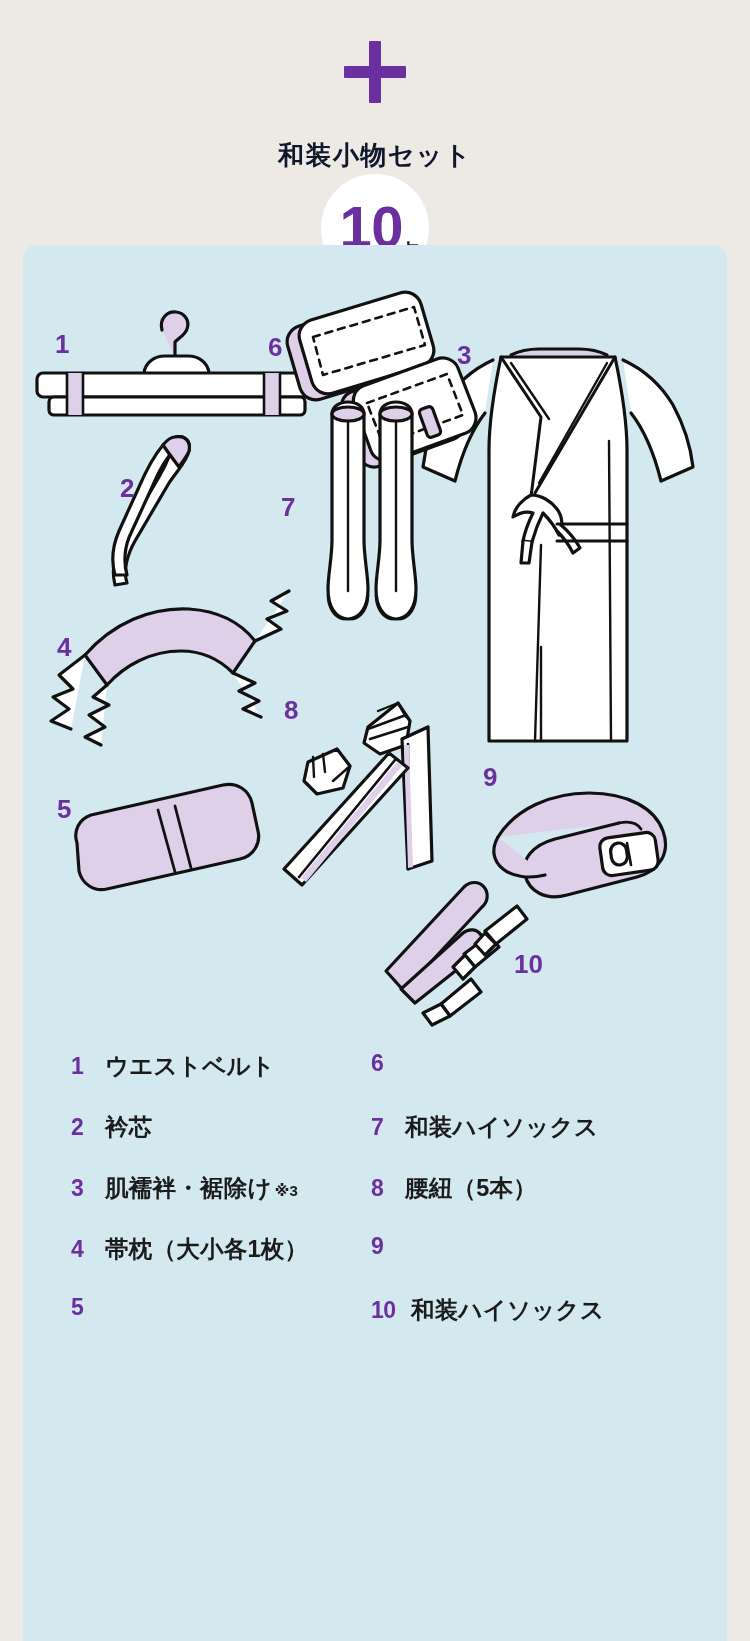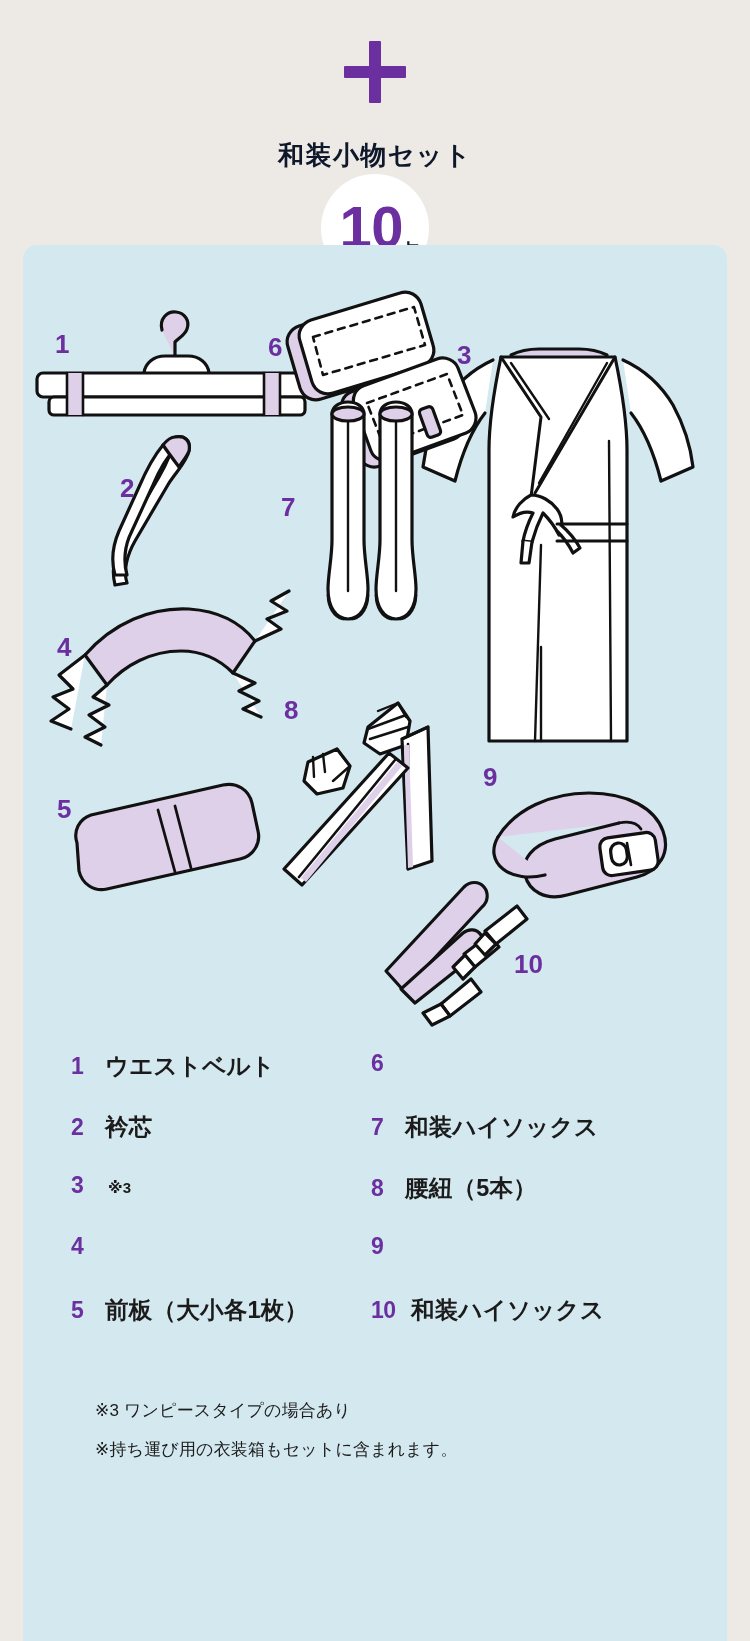--- a/index.html
+++ b/index.html
@@ -266,43 +266,40 @@
       <span class="legend-num">2</span>
       <span class="legend-text">衿芯</span>
     </div>
     <div class="legend-item">
       <span class="legend-num">7</span>
       <span class="legend-text">和装ハイソックス</span>
     </div>
 
     <div class="legend-item">
       <span class="legend-num">3</span>
+      <span class="legend-text">肌襦袢・裾除け</span>
       <span class="legend-text sup">※3</span>
     </div>
     <div class="legend-item">
       <span class="legend-num">8</span>
       <span class="legend-text">腰紐（5本）</span>
     </div>
 
     <div class="legend-item">
       <span class="legend-num">4</span>
+      <span class="legend-text">帯枕（大小各1枚）</span>
     </div>
     <div class="legend-item">
       <span class="legend-num">9</span>
     </div>
 
     <div class="legend-item">
       <span class="legend-num">5</span>
-      <span class="legend-text">前板（大小各1枚）</span>
     </div>
     <div class="legend-item">
       <span class="legend-num wide">10</span>
       <span class="legend-text">和装ハイソックス</span>
     </div>
 
   </div>
 
-  <div class="notes">
-    <div class="note">※3 ワンピースタイプの場合あり</div>
-    <div class="note">※持ち運び用の衣装箱もセットに含まれます。</div>
-  </div>
 
 </div>
 
 </body></html>

